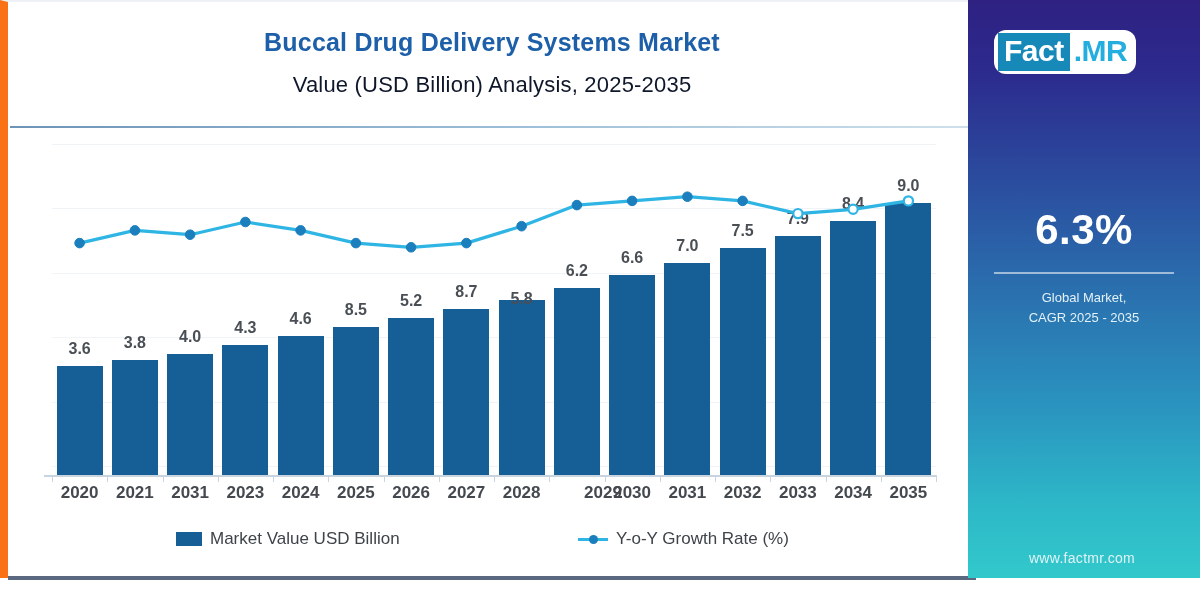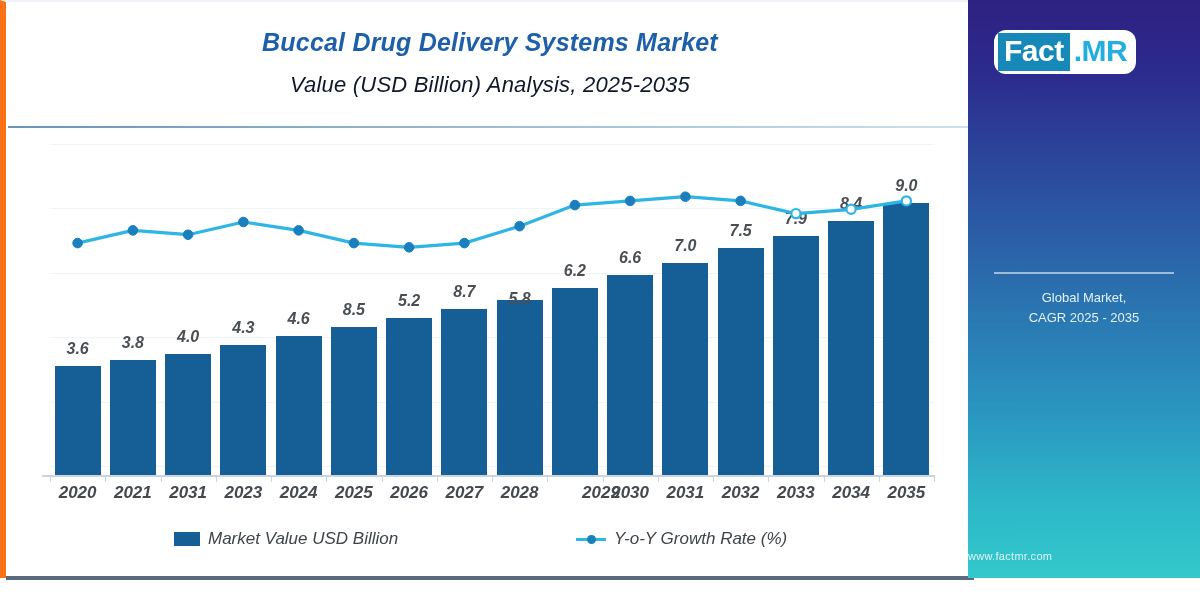--- a/index.html
+++ b/index.html
@@ -12,24 +12,23 @@
   .canvas{
     position:relative;width:1200px;height:600px;
     background:#ffffff;
     box-sizing:border-box;
   }
 
   
   .chart-card{
     position:absolute;left:0;top:0;width:1000px;height:578px;
     background:#ffffff;
-    border-left:6px solid #f97316;
+    border-left:8px solid #f97316;
     border-top:2px solid #eef2f6;
     box-sizing:border-box;
-    font-style:italic;
   }
   .header{
     position:absolute;left:0;top:8px;width:968px;height:118px;
   }
   .title{
     position:absolute;left:0;top:18px;width:968px;
     text-align:center;
     font-size:25px;font-weight:bold;
     color:#1d5fa8;letter-spacing:.2px;
   }
@@ -132,22 +131,22 @@
   }
   .cagr-rule{
     position:absolute;left:26px;top:272px;width:180px;height:2px;
     background:rgba(255,255,255,.55);
   }
   .cagr-cap{
     position:absolute;left:0;top:288px;width:232px;text-align:center;
     font-size:13px;line-height:1.5;color:#e3f1f8;
   }
   .brand-url{
-    position:absolute;left:0;top:550px;width:228px;text-align:left;
-    font-size:11px;color:#dff3f7;letter-spacing:.3px;
+    position:absolute;left:0;top:550px;width:228px;text-align:center;
+    font-size:14px;color:#dff3f7;letter-spacing:.3px;
   }
 </style>
 </head>
 <body>
 
 <div class="canvas">
 
   <div class="chart-card">
 
     <div class="header">
@@ -262,20 +261,21 @@
         <circle cx="845.1" cy="207.3" r="4.6" fill="#ffffff" stroke="#2fb5e4" stroke-width="2.2"></circle>
         <circle cx="900.4" cy="198.9" r="4.6" fill="#ffffff" stroke="#2fb5e4" stroke-width="2.2"></circle>
       </svg>
     </div>
 
   <div class="brand">
     <div class="logo">
       <span class="logo-fact">Fact</span>
       <span class="logo-mr">.MR</span>
     </div>
+    <div class="cagr">6.3%</div>
     <div class="cagr-rule"></div>
     <div class="cagr-cap">
       <span>Global Market,</span><br>
       <span>CAGR 2025 - 2035</span>
     </div>
     <div class="brand-url">www.factmr.com</div>
   </div>
 
 </div>
 

